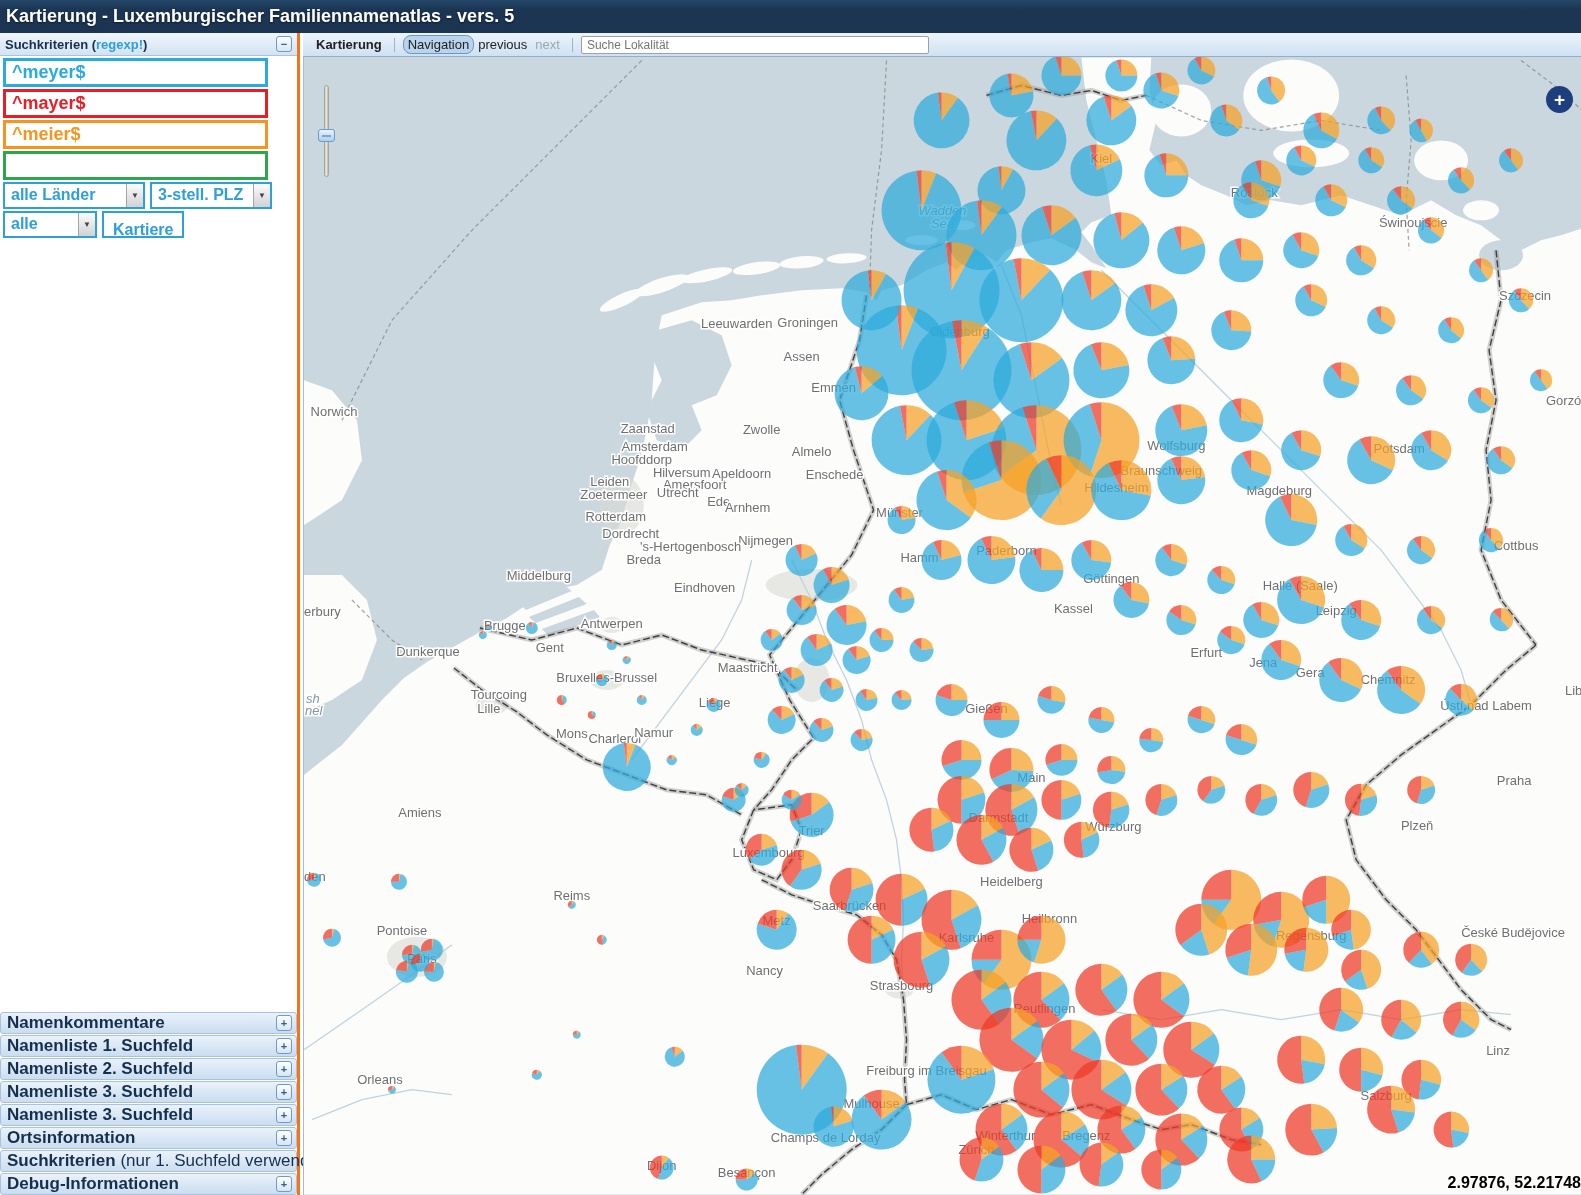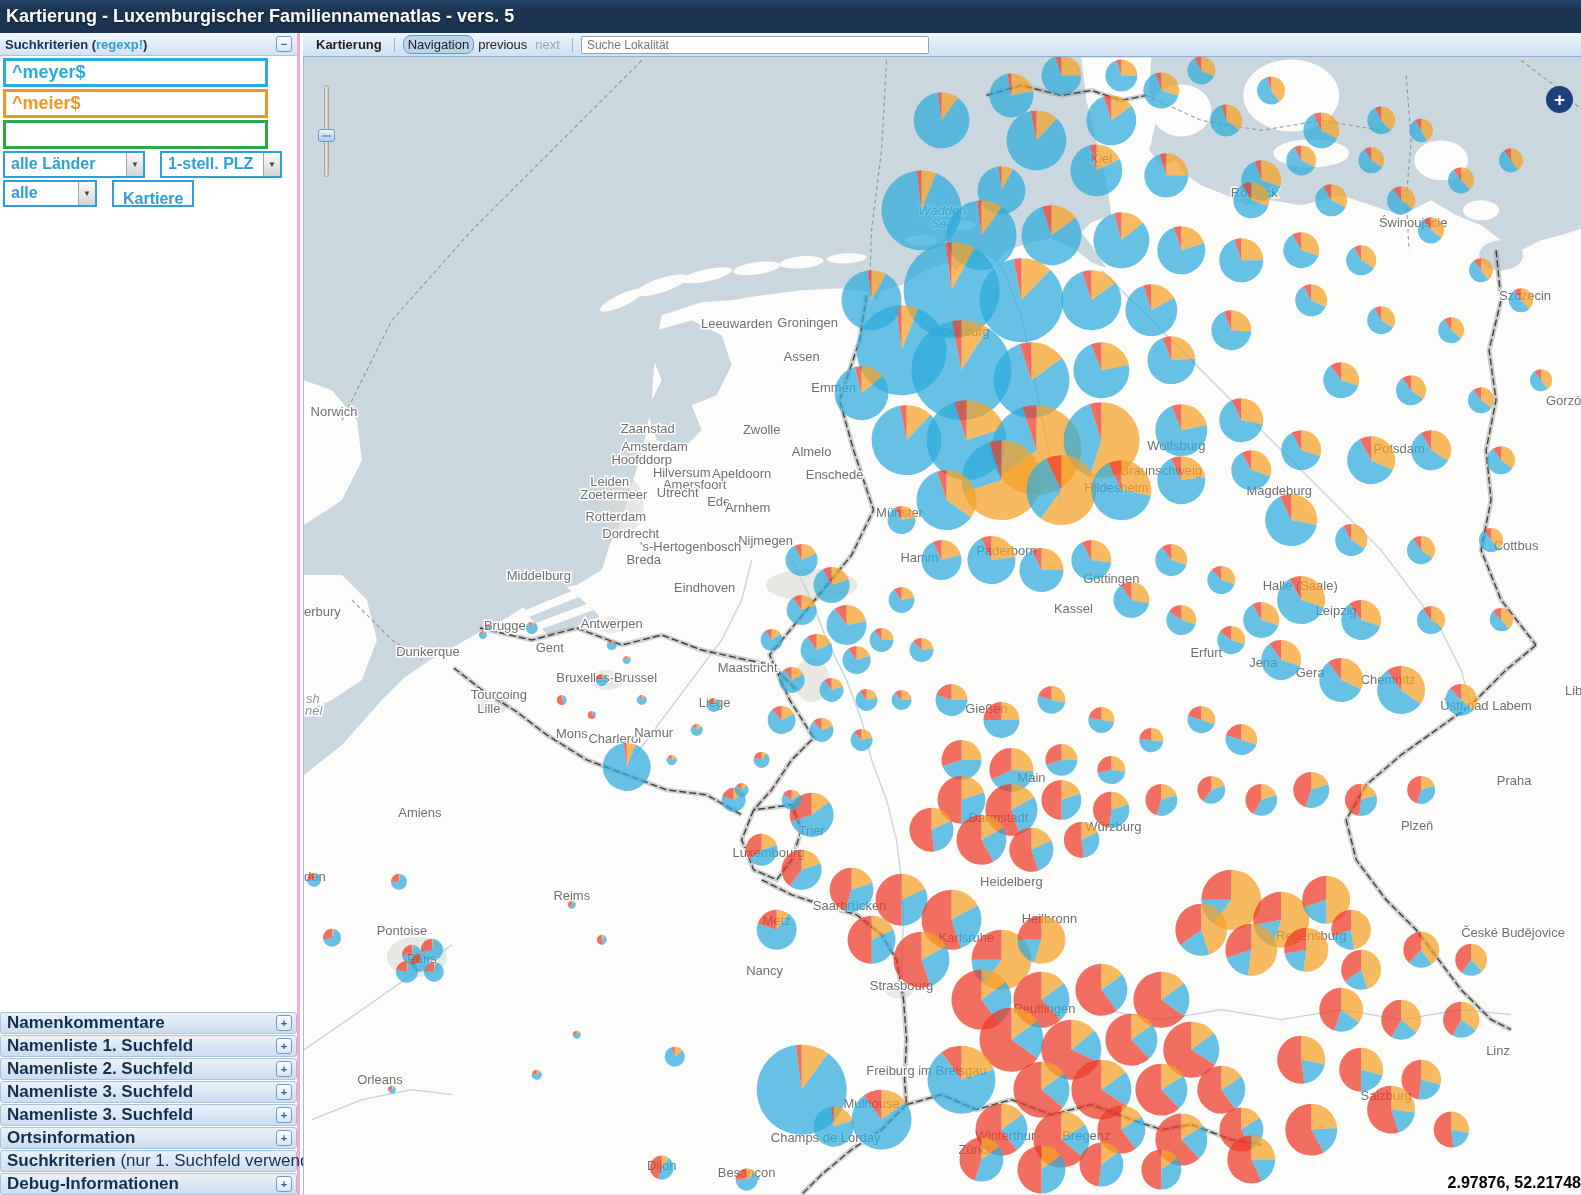--- a/index.html
+++ b/index.html
@@ -6,35 +6,35 @@
   *{box-sizing:border-box;}
   .app{position:relative;width:1581px;height:1195px;overflow:hidden;
        font-family:"Liberation Sans","DejaVu Sans",sans-serif;}
   
   .titlebar{position:absolute;left:0;top:0;width:100%;height:33px;
     background:linear-gradient(#24476b,#1b3552 30%,#1b3552);
     color:#fff;font-size:18px;font-weight:bold;line-height:33px;padding-left:6px;
     text-shadow:0 1px 2px rgba(0,0,0,.5);}
   
   .sidebar{position:absolute;left:0;top:33px;width:300px;height:1162px;background:#fff;
-    border-right:3px solid #f9a8d4;}
+    border-right:3px solid #f97316;}
   .panel-header{height:23px;background:linear-gradient(#f0f6fc,#d3e3f3);
     border-bottom:1px solid #a9c4dd;display:flex;align-items:center;
     justify-content:space-between;padding:0 5px;}
   .panel-header .ph-label{font-size:13px;font-weight:bold;color:#15304f;}
   .panel-header .hint{color:#15304f;font-weight:bold;}
   .panel-header .hint-link{color:#2d9fd9;font-weight:bold;}
   .mini-btn{width:16px;height:16px;border:1px solid #6f9cc6;border-radius:3px;
     background:linear-gradient(#fdfeff,#d7e6f4);color:#3a5d85;font-size:11px;
     font-weight:bold;line-height:13px;text-align:center;padding:0;cursor:pointer;}
   .fields{padding:2px 0 0 3px;}
   .search-input{display:block;width:265px;height:29px;margin-bottom:2px;
     border-style:solid;border-width:3px;background:#fff;font-size:18px;font-weight:bold;
     padding:2px 6px;font-family:"Liberation Sans",sans-serif;outline:none;}
-  .select-row{display:flex;gap:15px;margin:1px 0 2px 3px;}
+  .select-row{display:flex;gap:5px;margin:1px 0 2px 3px;}
   .fake-select{display:inline-flex;align-items:stretch;justify-content:space-between;
     border:2px solid #2d9fd9;background:#fff;color:#2d9fd9;font-weight:bold;
     font-size:16px;height:27px;cursor:pointer;}
   .fake-select .val{padding:2px 4px 0 6px;white-space:nowrap;overflow:hidden;}
   .dd-btn{width:17px;background:linear-gradient(#fbfbfb,#d2d2d2);
     border-left:1px solid #a5a5a5;color:#444;font-size:8px;display:flex;
     align-items:center;justify-content:center;flex:none;}
   .kartiere-btn{height:27px;border:2px solid #2d9fd9;background:#fff;color:#2d9fd9;
     font-size:16px;font-weight:bold;padding:8px 9px;cursor:pointer;
     font-family:"Liberation Sans",sans-serif;}
@@ -83,30 +83,31 @@
     <span>Kartierung - Luxemburgischer Familiennamenatlas - vers. 5</span>
   </div>
 
   <div class="sidebar">
     <div class="panel-header">
       <span class="ph-label"><b>Suchkriterien</b><span class="hint"> (</span><span class="hint-link">regexp!</span><span class="hint">)</span></span>
       <button class="mini-btn">−</button>
     </div>
     <div class="fields" id="search-fields">
         <input class="search-input" value="^meyer$" style="border-color: rgb(41, 171, 226); color: rgb(41, 171, 226);">
+        <input class="search-input" value="^mayer$" style="border-color: rgb(237, 28, 36); color: rgb(237, 28, 36);">
         <input class="search-input" value="^meier$" style="border-color: rgb(247, 148, 30); color: rgb(247, 148, 30);">
         <input class="search-input" style="border-color: rgb(43, 169, 74); color: rgb(43, 169, 74);">
       </div>
     <div class="select-row">
       <div class="fake-select" style="width:142px">
         <span class="val">alle Länder</span>
         <span class="dd-btn">▼</span>
       </div>
       <div class="fake-select" style="width:122px">
-        <span class="val">1-stell. PLZ</span>
+        <span class="val">3-stell. PLZ</span>
         <span class="dd-btn">▼</span>
       </div>
     </div>
     <div class="select-row">
       <div class="fake-select" style="width:94px">
         <span class="val">alle</span>
         <span class="dd-btn">▼</span>
       </div>
       <button class="kartiere-btn">Kartiere</button>
     </div>

